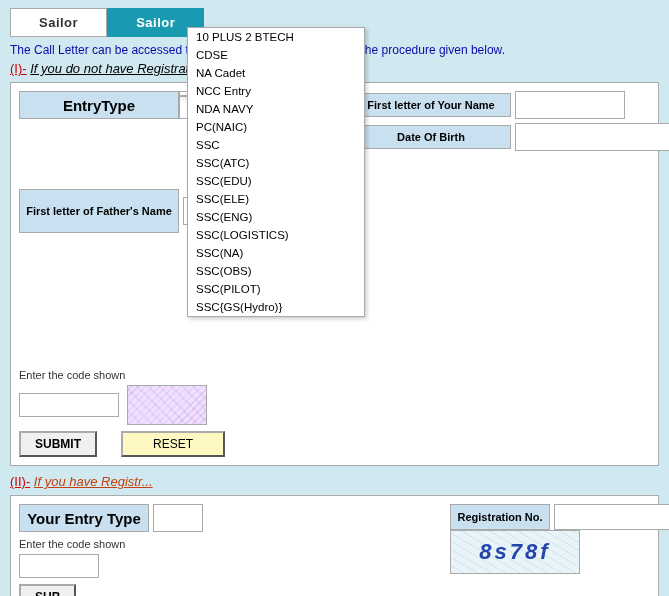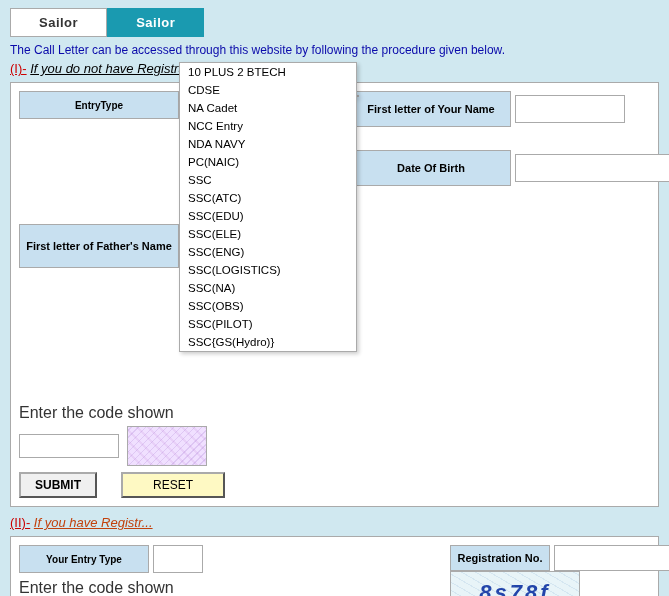--- a/index.html
+++ b/index.html
@@ -65,21 +65,21 @@
       background: white;
       padding: 8px;
       margin-bottom: 8px;
       position: relative;
     }
 
     .form-label {
       background: #c8e0f0;
       border: 1px solid #aaa;
       padding: 4px 8px;
-      font-size: 10px;
+      font-size: 15px;
       font-weight: bold;
       text-align: center;
       white-space: nowrap;
     }
 
     .form-input {
       border: 1px solid #aaa;
       padding: 3px 5px;
       font-size: 12px;
       background: white;
@@ -132,42 +132,42 @@
     }
 
     .right-label {
       background: #c8e0f0;
       border: 1px solid #aaa;
       padding: 4px 6px;
       font-size: 11px;
       font-weight: bold;
       text-align: center;
       width: 160px;
-      height: 36px;
+      height: 24px;
       display: flex;
       align-items: center;
       justify-content: center;
     }
 
     .date-input-wrapper {
       display: flex;
       flex: 1;
       height: 28px;
     }
 
     .date-input {
       flex: 1;
       border: 1px solid #aaa;
       border-right: none;
       padding: 3px;
       font-size: 12px;
     }
 
     .captcha-label {
-      font-size: 16px;
+      font-size: 11px;
       font-weight: normal;
       color: #333;
     }
 
     .captcha-input {
       width: 100px;
       height: 24px;
       border: 1px solid #aaa;
       padding: 3px;
     }
@@ -318,31 +318,31 @@
 
         <div class="dropdown-menu" style="position:relative; top:0; left:160px; margin-top:-28px; margin-left:0;">
         </div>
       </div>
 
       <div style="display:flex; flex-direction:column; gap:4px; margin-left:4px;">
         <div style="display:flex; align-items:center; gap:4px;">
           <div class="right-label">First letter of Your Name</div>
           <input class="form-input small-input" style="width: 110px; height: 28px;">
         </div>
-        <div style="display:flex; align-items:center; gap:4px;margin-top:19px;">
+        <div style="display:flex; align-items:center; gap:4px;">
           <div class="right-label">Date Of Birth</div>
           <div class="date-input-wrapper" style="width:110px;">
             <input class="date-input" style="">
 
           </div>
         </div>
       </div>
     </div>
 
-    <div style="display:flex; margin-top:-130px;">
+    <div style="display:flex; margin-top:-130px;gap:8px;">
 
       <div style="width:160px; flex-shrink:0;"></div>
 
       <div style="border:1px solid #aaa; background:white; width:178px; max-height:310px; overflow-y:auto; box-shadow:2px 2px 4px rgba(0,0,0,0.2); z-index:200; position:relative;">
         <div class="dropdown-item">10 PLUS 2 BTECH</div>
         <div class="dropdown-item">CDSE</div>
         <div class="dropdown-item">NA Cadet</div>
         <div class="dropdown-item">NCC Entry</div>
         <div class="dropdown-item">NDA NAVY</div>
         <div class="dropdown-item">PC(NAIC)</div>

